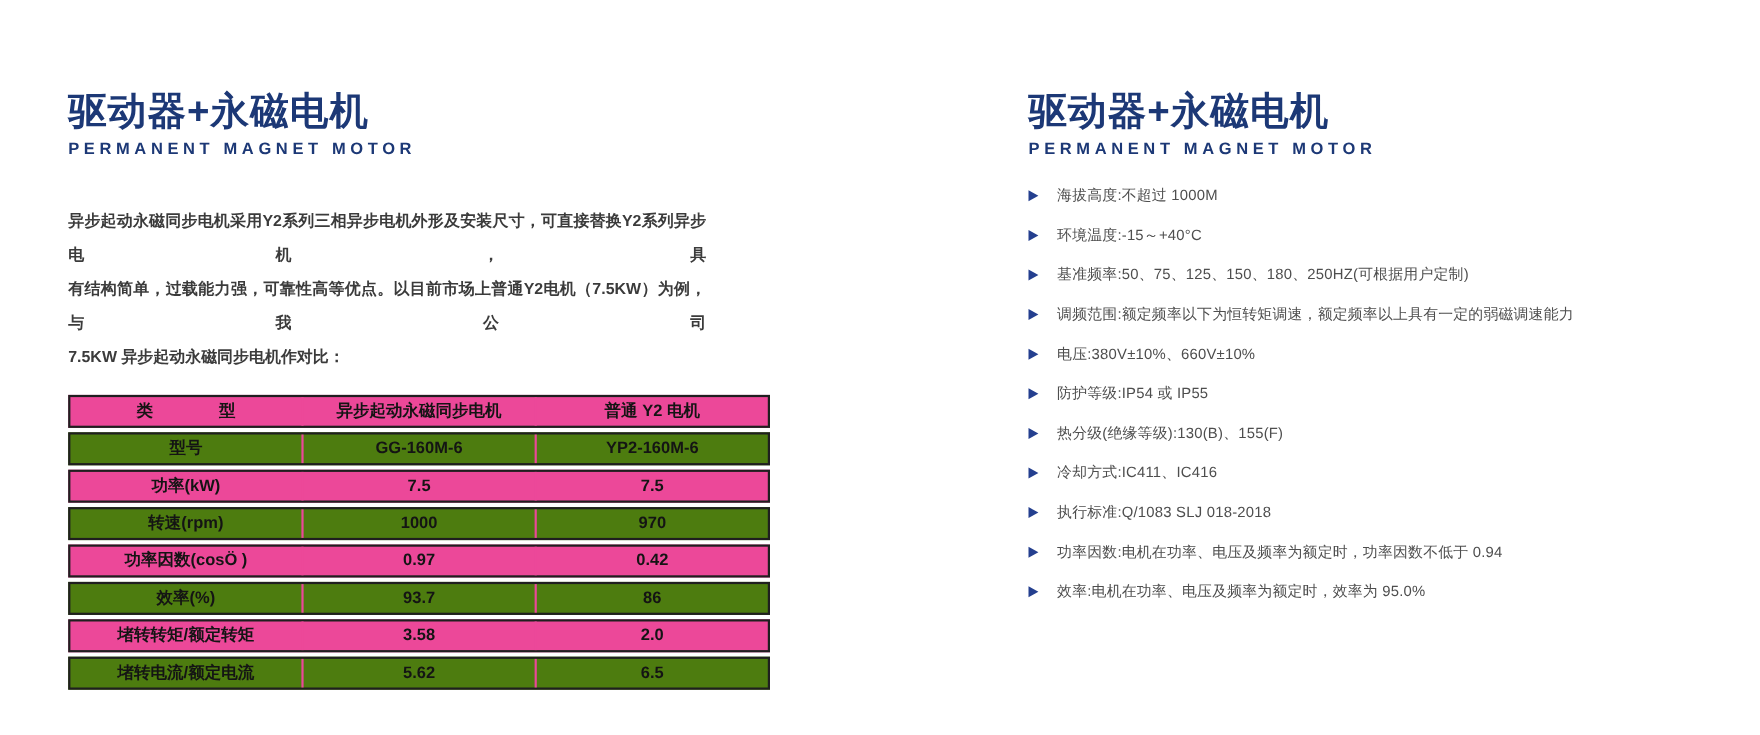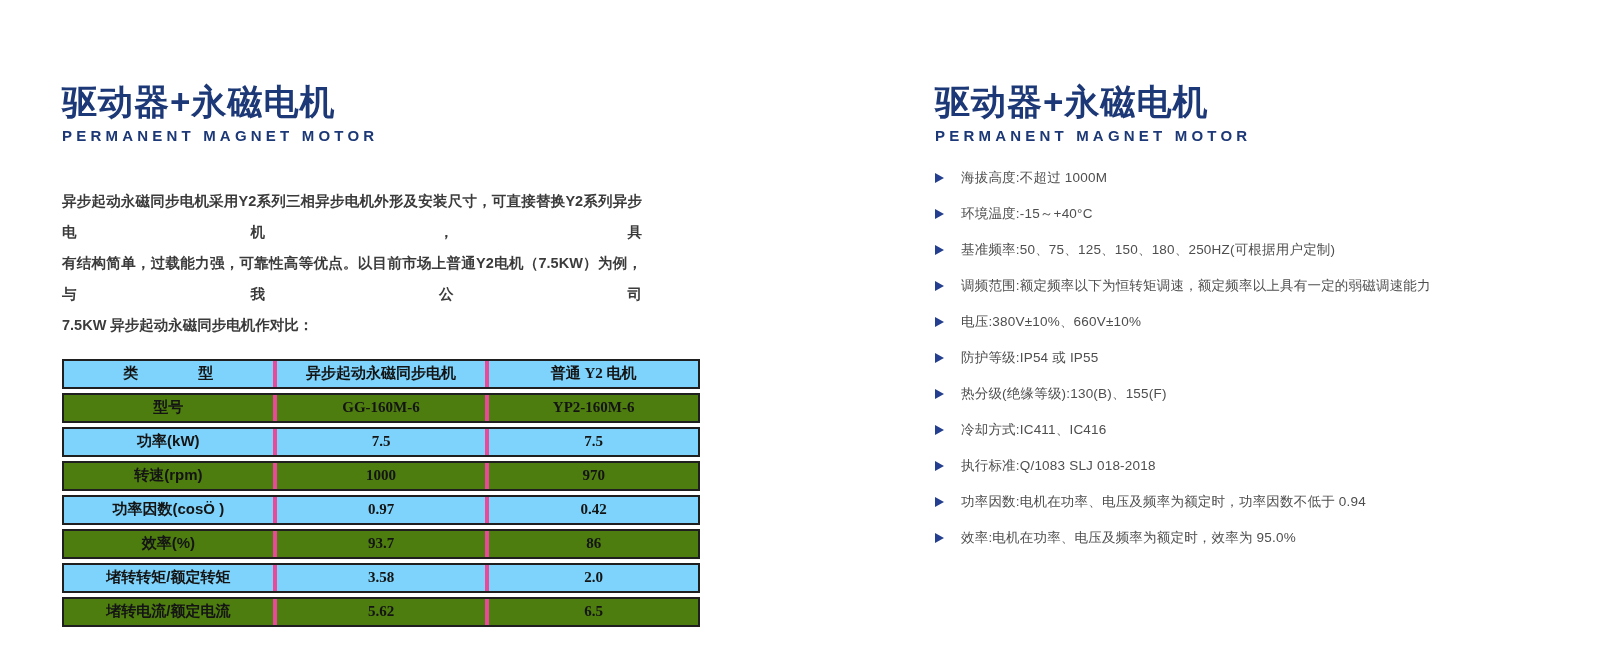--- a/index.html
+++ b/index.html
@@ -11,24 +11,24 @@
 
   .title { font-size:35px; font-weight:bold; color:#1c3876; letter-spacing:1px; line-height:1.05; }
   .subtitle { font-size:15px; font-weight:bold; color:#1c3876; letter-spacing:4.2px; margin-top:6px; }
 
   .intro { margin-top:42px; width:580px; font-size:14.5px; font-weight:600; color:#3b3b3b; }
   .intro .iline { line-height:31px; white-space:nowrap; }
   .intro .jline { text-align:justify; text-align-last:justify; white-space:normal; }
 
   .cmp-table { margin-top:18px; width:638px; }
   .trow { display:flex; height:30px; margin-bottom:4px; border:2px solid #1f1f1f; background:#4d7c0f; }
-  .trow.shade { background:#7dd3fc; }
+  .trow.shade { background:#ec4899; }
   .tcell { flex:1 1 0; display:flex; align-items:center; justify-content:center;
            font-size:15px; font-weight:600; color:#141414; overflow:hidden; white-space:nowrap; }
-  .tcell + .tcell { border-left:4px solid #ec4899;font-family:Liberation Serif, serif; }
+  .tcell + .tcell { border-left:2px solid #ec4899; }
   .trow.head .tcell { font-weight:bold; }
 
   .section-heading { margin-top:40px; font-size:18px; font-weight:bold; color:#111111; letter-spacing:1px; }
   .spec-list { margin-top:27px; }
   .spec-item { display:flex; align-items:center; margin-bottom:22px; height:14px; }
   .tri { width:0; height:0; border-left:9px solid #243f8f;
          border-top:5.5px solid transparent; border-bottom:5.5px solid transparent;
          margin-right:17px; flex:none; }
   .spec-text { font-size:13.5px; font-weight:500; color:#4e4e4e; white-space:nowrap; letter-spacing:0.2px; }
 </style>

